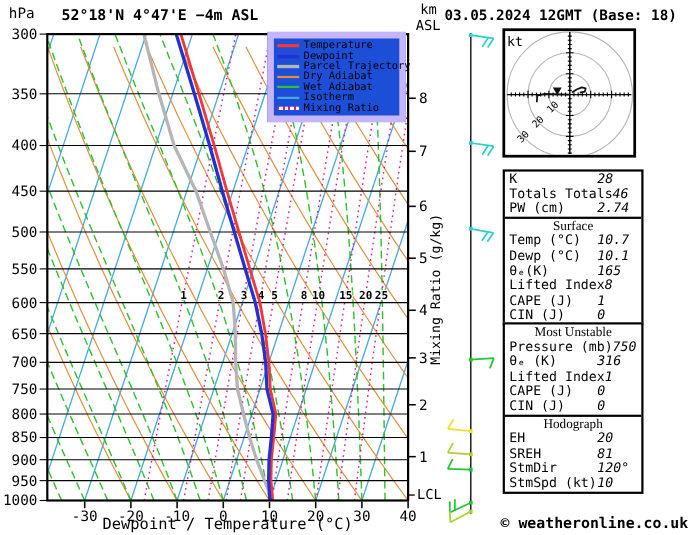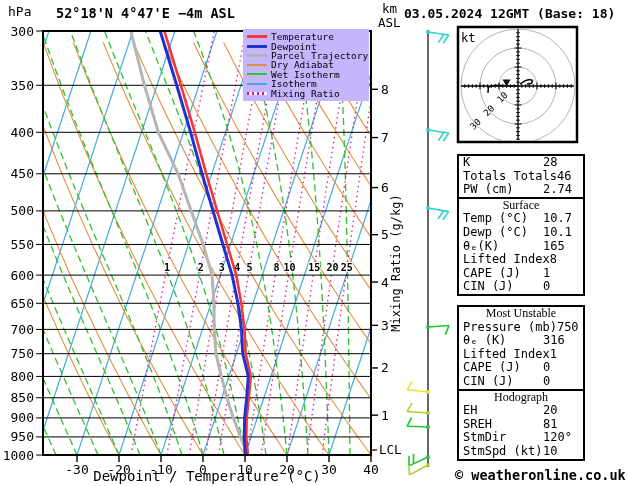--- a/index.html
+++ b/index.html
@@ -3,30 +3,30 @@
 <meta charset="utf-8">
 <style>
   html,body{margin:0;padding:0;background:#fff;}
   .stage{position:relative;width:629px;height:486px;background:#fff;
          font-family:"DejaVu Sans Mono",monospace;overflow:hidden;}
   svg{position:absolute;left:0;top:0;}
   svg text{font-family:"DejaVu Sans Mono",monospace;fill:#000;}
   .b{font-weight:bold;}
   
   .legend{position:absolute;left:243px;top:29px;width:126px;box-sizing:border-box;
-          border:1px solid #c4b5fd;background:#c4b5fd;padding:2px 2px 2px 3px;z-index:5;}
+          border:6px solid #c4b5fd;background:#1d4ed8;padding:2px 2px 2px 3px;z-index:5;}
   .lrow{display:flex;align-items:center;height:9.4px;}
   .lswatch{width:20px;height:3px;margin-right:4px;flex:none;}
   .llabel{font-size:9.5px;line-height:9px;white-space:nowrap;}
   
   .panel{position:absolute;left:457px;width:128px;box-sizing:border-box;
          border:2px solid #000;background:#fff;z-index:5;font-size:12px;}
   .trow{display:flex;height:13.6px;line-height:13.6px;padding:0 4px;}
   .tlbl{flex:1;white-space:nowrap;}
-  .tval{width:36px;white-space:nowrap;}
+  .tval{width:36px;white-space:nowrap;font-style:italic;}
   .ttitle{text-align:center;height:13.6px;line-height:13.6px;font-family:Liberation Serif, serif;}
   .tdivider{border-top:2px solid #000;}
 </style>
 </head>
 <body>
 
 <div class="stage">
 
   <svg id="chart" width="629" height="486" viewBox="0 0 629 486">
     <defs>
@@ -345,21 +345,21 @@
       <div class="lrow">
         <span class="lswatch" style="background: rgb(181, 181, 181);"></span>
         <span class="llabel">Parcel Trajectory</span>
       </div>
       <div class="lrow">
         <span class="lswatch" style="background: rgb(224, 144, 64); height: 2px;"></span>
         <span class="llabel">Dry Adiabat</span>
       </div>
       <div class="lrow">
         <span class="lswatch" style="background: rgb(46, 194, 46); height: 2px;"></span>
-        <span class="llabel">Wet Isotherm</span>
+        <span class="llabel">Wet Adiabat</span>
       </div>
       <div class="lrow">
         <span class="lswatch" style="background: rgb(69, 169, 221); height: 2px;"></span>
         <span class="llabel">Isotherm</span>
       </div>
       <div class="lrow">
         <span class="lswatch" style="background: repeating-linear-gradient(90deg, rgb(224, 24, 144) 0px, rgb(224, 24, 144) 2px, rgb(255, 255, 255) 2px, rgb(255, 255, 255) 5px);"></span>
         <span class="llabel">Mixing Ratio</span>
       </div>
     </div>
@@ -397,21 +397,21 @@
       </div>
       <div class="trow">
         <span class="tlbl">CAPE (J)</span>
         <span class="tval">1</span>
       </div>
       <div class="trow">
         <span class="tlbl">CIN (J)</span>
         <span class="tval">0</span>
       </div>
     </div>
-  <div class="panel" id="panelBottom" style="top:305px;">
+  <div class="panel" id="panelBottom" style="top:293px;">
       <div class="ttitle">Most Unstable</div>
       <div class="trow">
         <span class="tlbl">Pressure (mb)</span>
         <span class="tval">750</span>
       </div>
       <div class="trow">
         <span class="tlbl">θₑ (K)</span>
         <span class="tval">316</span>
       </div>
       <div class="trow">

